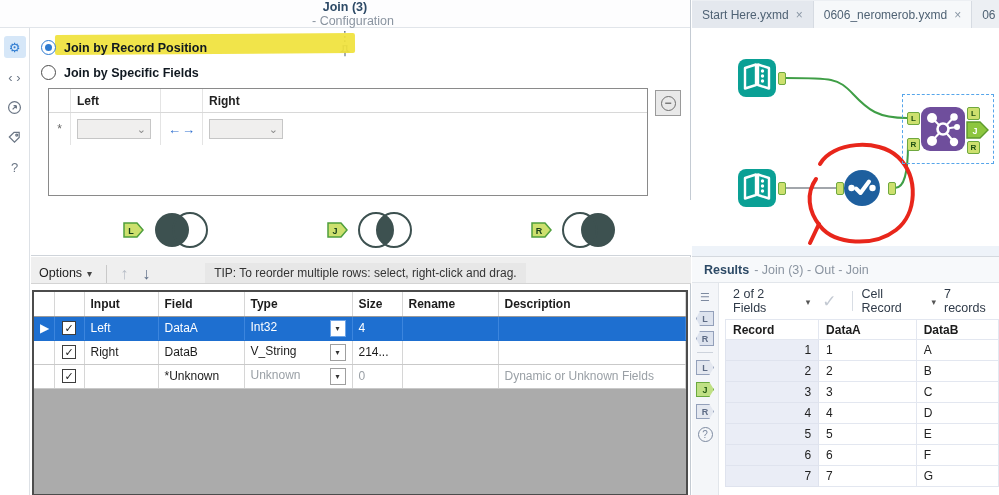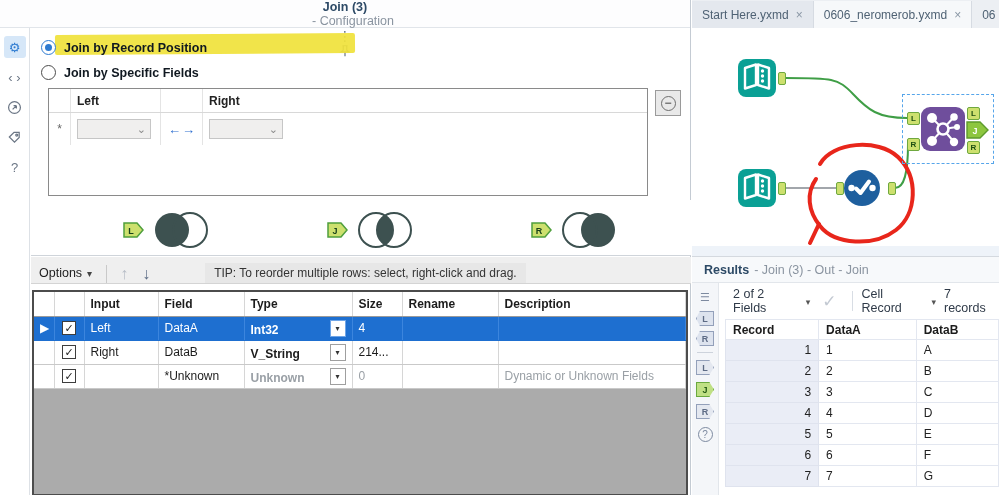--- a/index.html
+++ b/index.html
@@ -59,21 +59,21 @@
   .grid-table th { font-weight:bold; text-align:left; padding:4px 6px; background:#fff; border-bottom:1px solid #9a9a9a; border-right:1px solid #d6d6d6; font-size:12px; color:#1c1c1c; height:24px;}
   .grid-table td { padding:3px 6px; border-bottom:1px solid #c9c9c9; border-right:1px solid #d6d6d6; height:24px; font-size:12px; color:#1c1c1c; background:#fff; }
   .grid-table .colsel { width:20px; } .grid-table .colchk { width:30px; }
   .grid-table .colinput{ width:74px;} .grid-table .colfield{ width:86px;}
   .grid-table .coltype{ width:108px;} .grid-table .colsize{ width:50px;}
   .grid-table .colrename{ width:96px;}
   tr.sel td { background:#1e6fd0; color:#fff; border-bottom-color:#1e6fd0; border-right-color:#3c85dd; }
   .rowptr { color:#111; font-size:10px; text-align:center; }
   tr.sel .rowptr { color:#fff; }
   .chkbox { width:14px; height:14px; border:1.5px solid #3d3d3d; background:#fff; display:flex; align-items:center; justify-content:center; font-size:11px; color:#1a1a1a; margin:0 auto; }
-  .typecell { display:flex; align-items:flex-end; justify-content:space-between;font-weight:bold; }
+  .typecell { display:flex; align-items:flex-start; justify-content:space-between; }
   .dd-btn { width:16px; height:17px; background:#fff; border:1px solid #9f9f9f; color:#333; font-size:8px; display:flex; align-items:center; justify-content:center; }
   tr.sel .dd-btn { border-color:#6ea5e8; }
   .muted { color:#9aa0a6 !important; }
 
   
   .right-pane { position:absolute; left:692px; top:0; width:307px; height:495px; }
   .tabbar { position:absolute; left:0; top:0; width:100%; height:28px; background:#eceff3; display:flex; align-items:flex-end; }
   .tab { height:27px; display:flex; align-items:center; padding:0 10px; gap:7px; color:#4f6274; font-size:12px; background:#e4e8ee; border-right:1px solid #d6dbe2; white-space:nowrap; }
   .tab.active { background:#f6f8fa; }
   .tab .close { color:#8a97a5; font-size:12px; }

